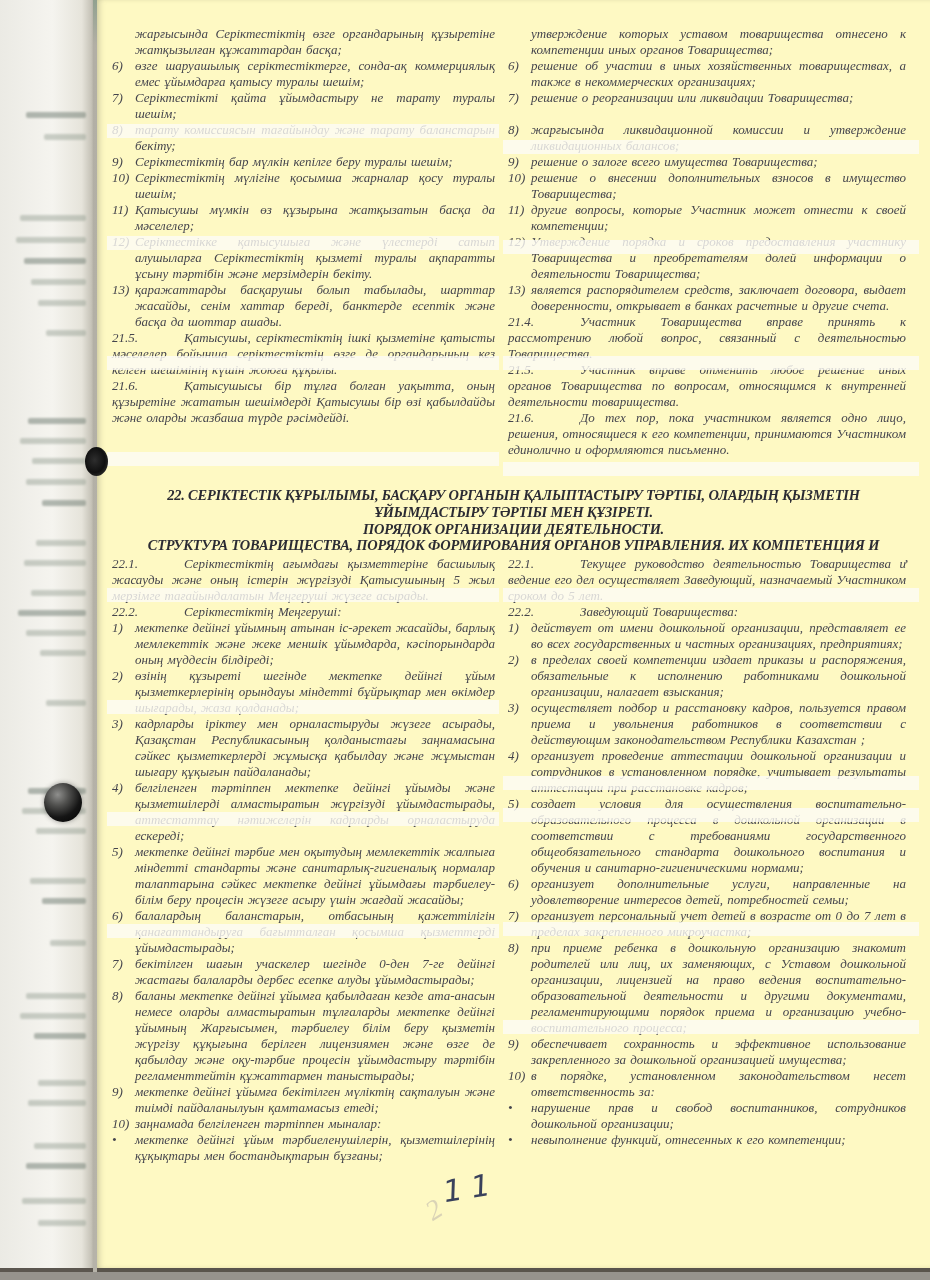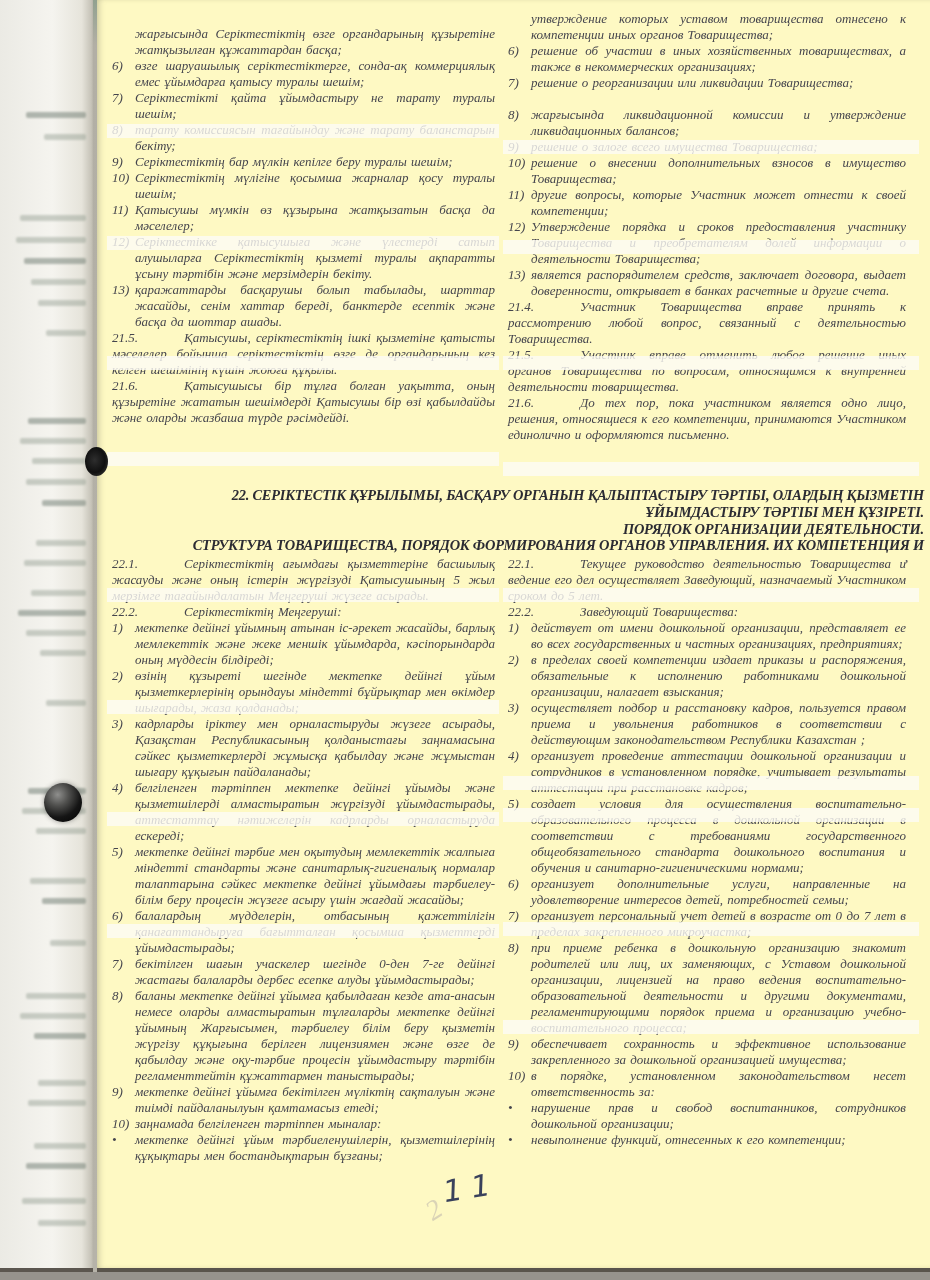--- a/index.html
+++ b/index.html
@@ -20,32 +20,32 @@
 
   
   .page{position:absolute;left:97px;top:0;width:904px;height:1268px;background:#fef9c3;
     border-bottom:4px solid #59544c;
     box-shadow:inset 5px 0 7px -4px rgba(110,110,95,.45), inset -4px 0 6px -4px rgba(120,115,100,.35)}
   .bottom-bar{position:absolute;left:0;top:1272px;width:930px;height:8px;background:#96938d}
 
   .col{position:absolute;font-size:13px;line-height:16px;font-style:italic;color:#45454d;
        text-align:justify;word-spacing:1px}
   #colLT{left:15px;top:26px;width:383px}
-  #colRT{left:411px;top:11px;width:398px}
+  #colRT{left:411px;top:26px;width:398px}
   #colLB{left:15px;top:556px;width:383px}
   #colRB{left:411px;top:556px;width:398px}
 
   .li{display:flex}
   .li .num{flex:0 0 23px}
   .li .tx{flex:1;text-align:justify}
   .pa .pnum{display:inline-block;width:72px}
   .cont{padding-left:23px}
   .gap{height:16px}
 
-  .heading{position:absolute;left:6px;top:487px;width:821px;text-align:right;
+  .heading{position:absolute;left:6px;top:487px;width:821px;text-align:center;
     font-weight:bold;font-style:italic;font-size:14.4px;line-height:16.8px;
     color:#2b2b33;letter-spacing:-0.2px}
 
   
   .fs{position:absolute;height:14px;background:rgba(252,251,246,0.8);pointer-events:none}
   .fsL{left:10px;width:392px}
   .fsR{left:406px;width:416px}
 
   
   .hole{position:absolute;border-radius:50%}
@@ -212,21 +212,21 @@
         <div class="li">
           <span class="num">4)</span>
           <span class="tx">белгіленген тәртіппен мектепке дейінгі ұйымды және қызметшілерді алмастыратын жүргізуді ұйымдастырады, аттестаттау нәтижелерін кадрларды орналастыруда ескереді;</span>
         </div>
         <div class="li">
           <span class="num">5)</span>
           <span class="tx">мектепке дейінгі тәрбие мен оқытудың мемлекеттік жалпыға міндетті стандарты және санитарлық-гигиеналық нормалар талаптарына сәйкес мектепке дейінгі ұйымдағы тәрбиелеу-білім беру процесін жүзеге асыру үшін жағдай жасайды;</span>
         </div>
         <div class="li">
           <span class="num">6)</span>
-          <span class="tx">балалардың мүдделерін, отбасының қажеттілігін қанағаттандыруға бағытталған қосымша қызметтерді ұйымдастырады;</span>
+          <span class="tx">балалардың баланстарын, отбасының қажеттілігін қанағаттандыруға бағытталған қосымша қызметтерді ұйымдастырады;</span>
         </div>
         <div class="li">
           <span class="num">7)</span>
           <span class="tx">бекітілген шағын учаскелер шегінде 0-ден 7-ге дейінгі жастағы балаларды дербес есепке алуды ұйымдастырады;</span>
         </div>
         <div class="li">
           <span class="num">8)</span>
           <span class="tx">баланы мектепке дейінгі ұйымға қабылдаған кезде ата-анасын немесе оларды алмастыратын тұлғаларды мектепке дейінгі ұйымның Жарғысымен, тәрбиелеу білім беру қызметін жүргізу құқығына берілген лицензиямен және өзге де қабылдау және оқу-тәрбие процесін ұйымдастыру тәртібін регламенттейтін құжаттармен таныстырады;</span>
         </div>
         <div class="li">

